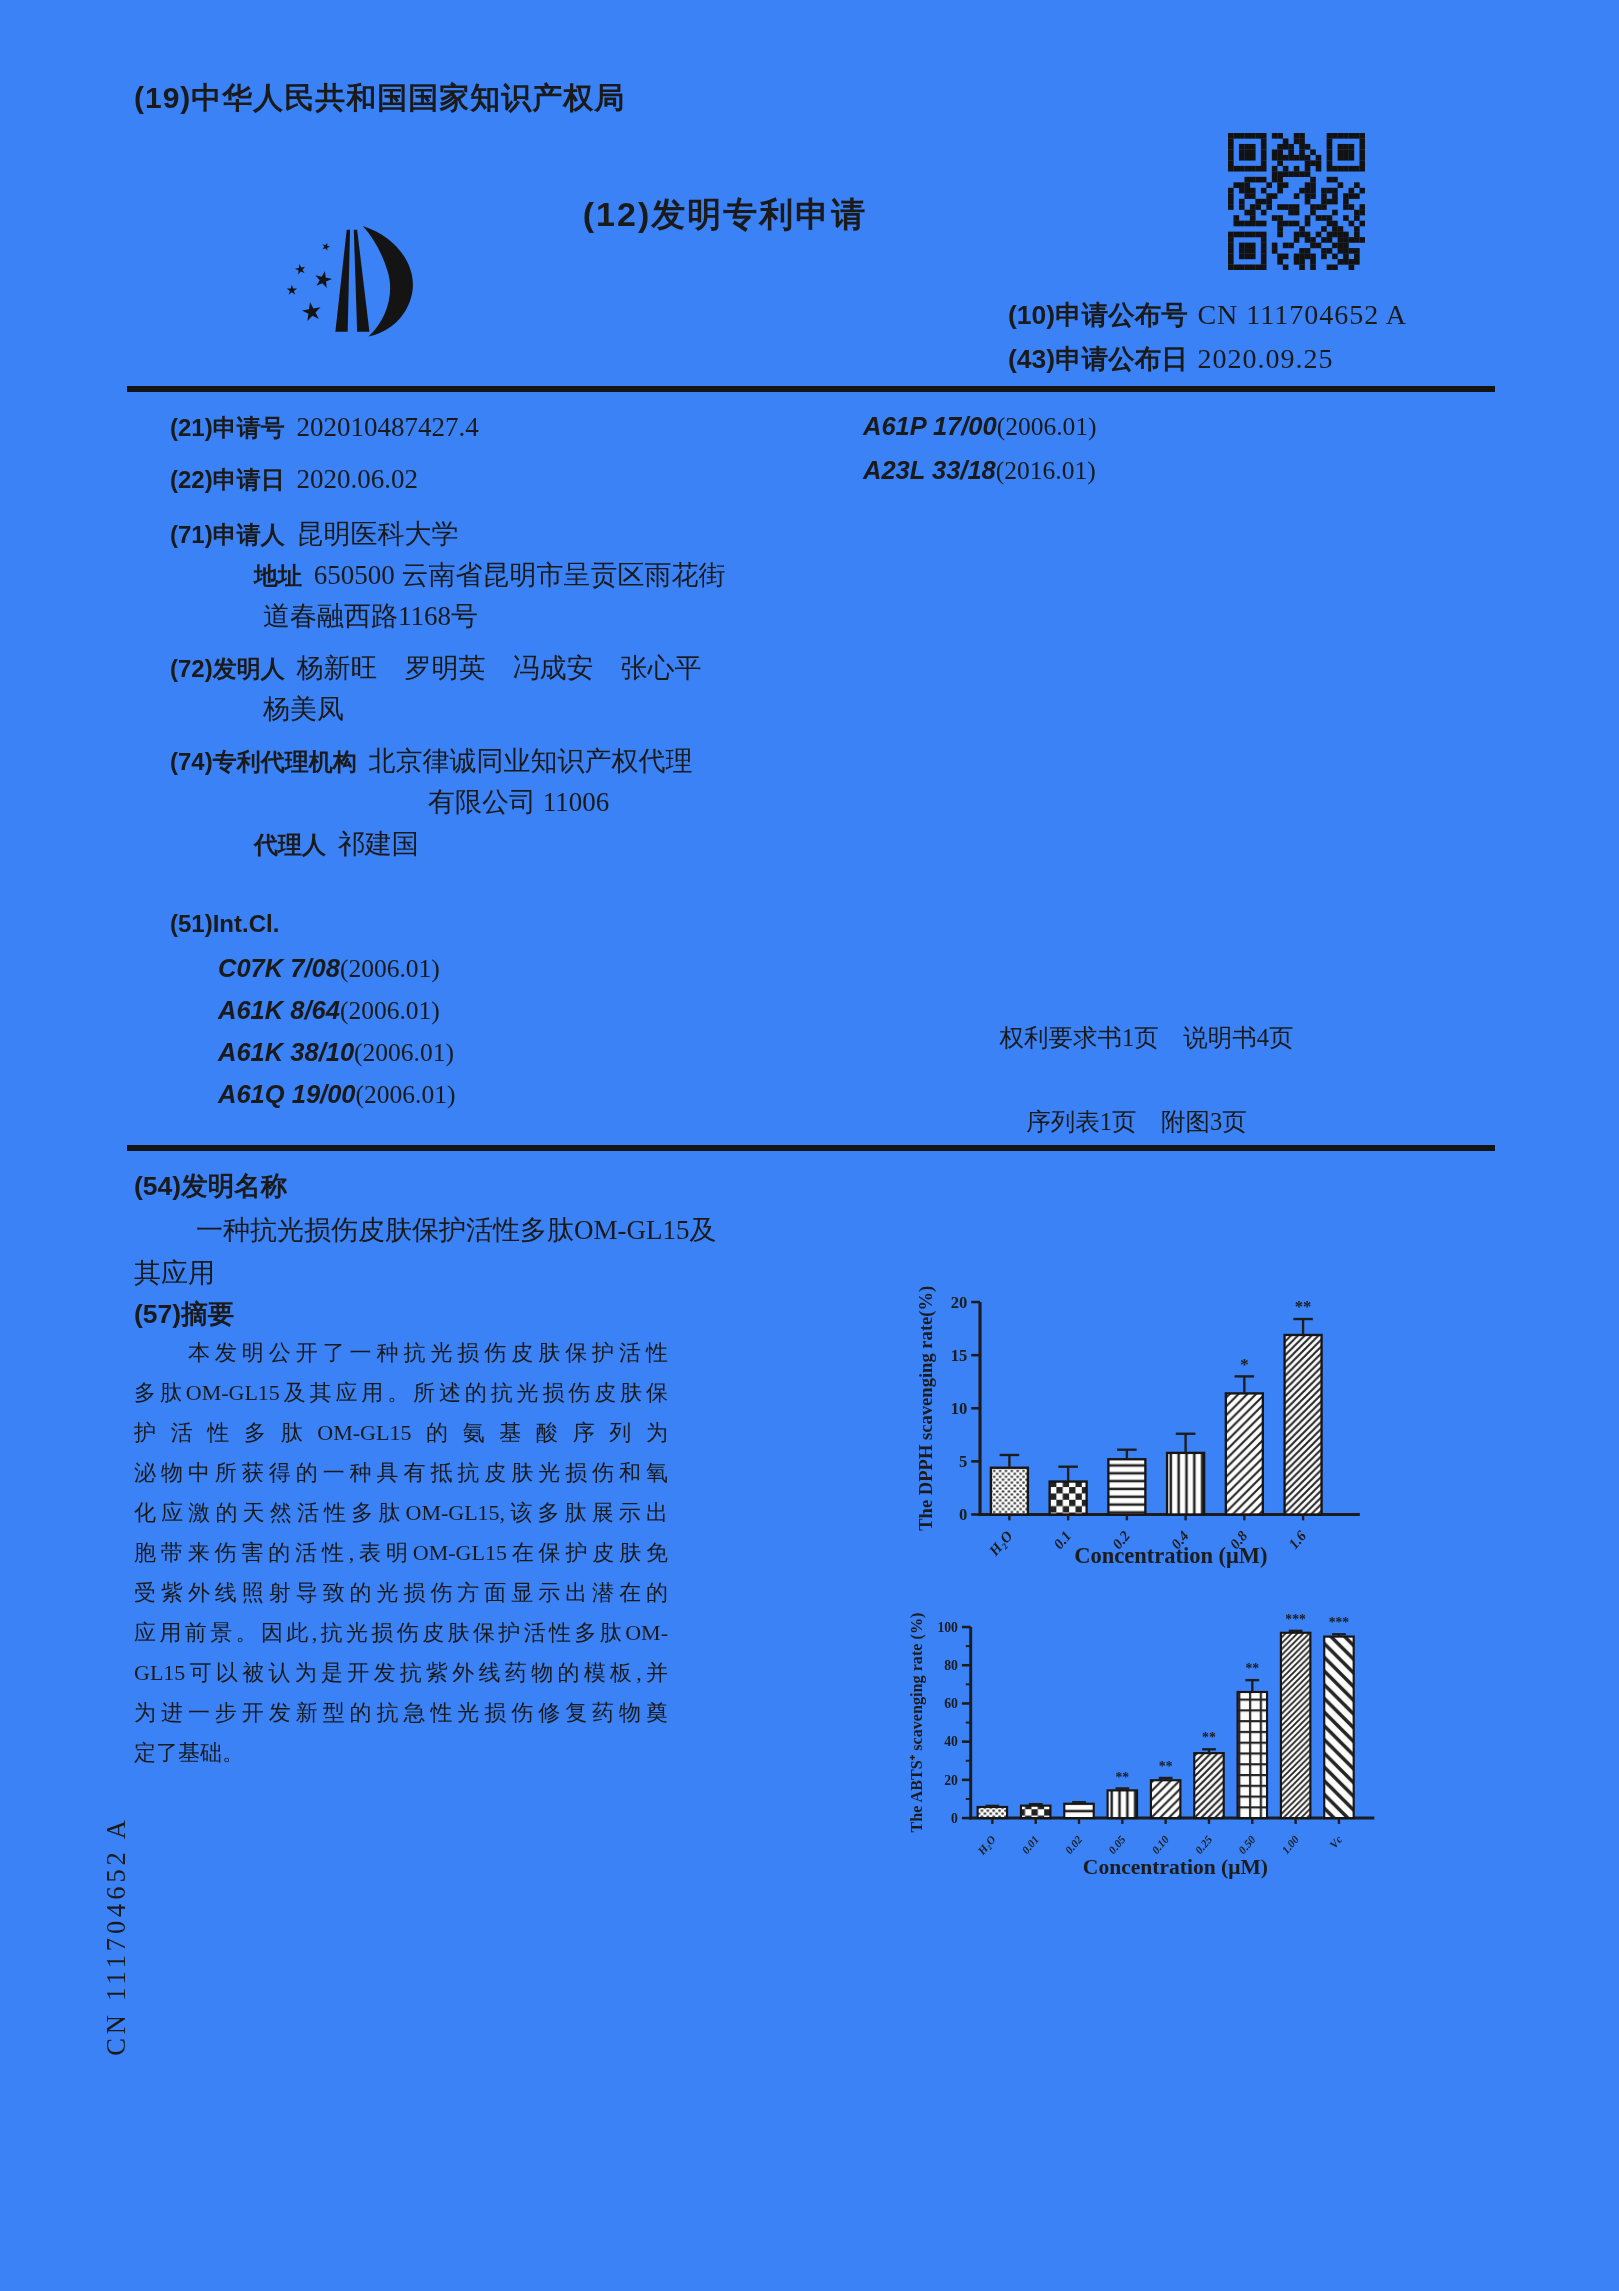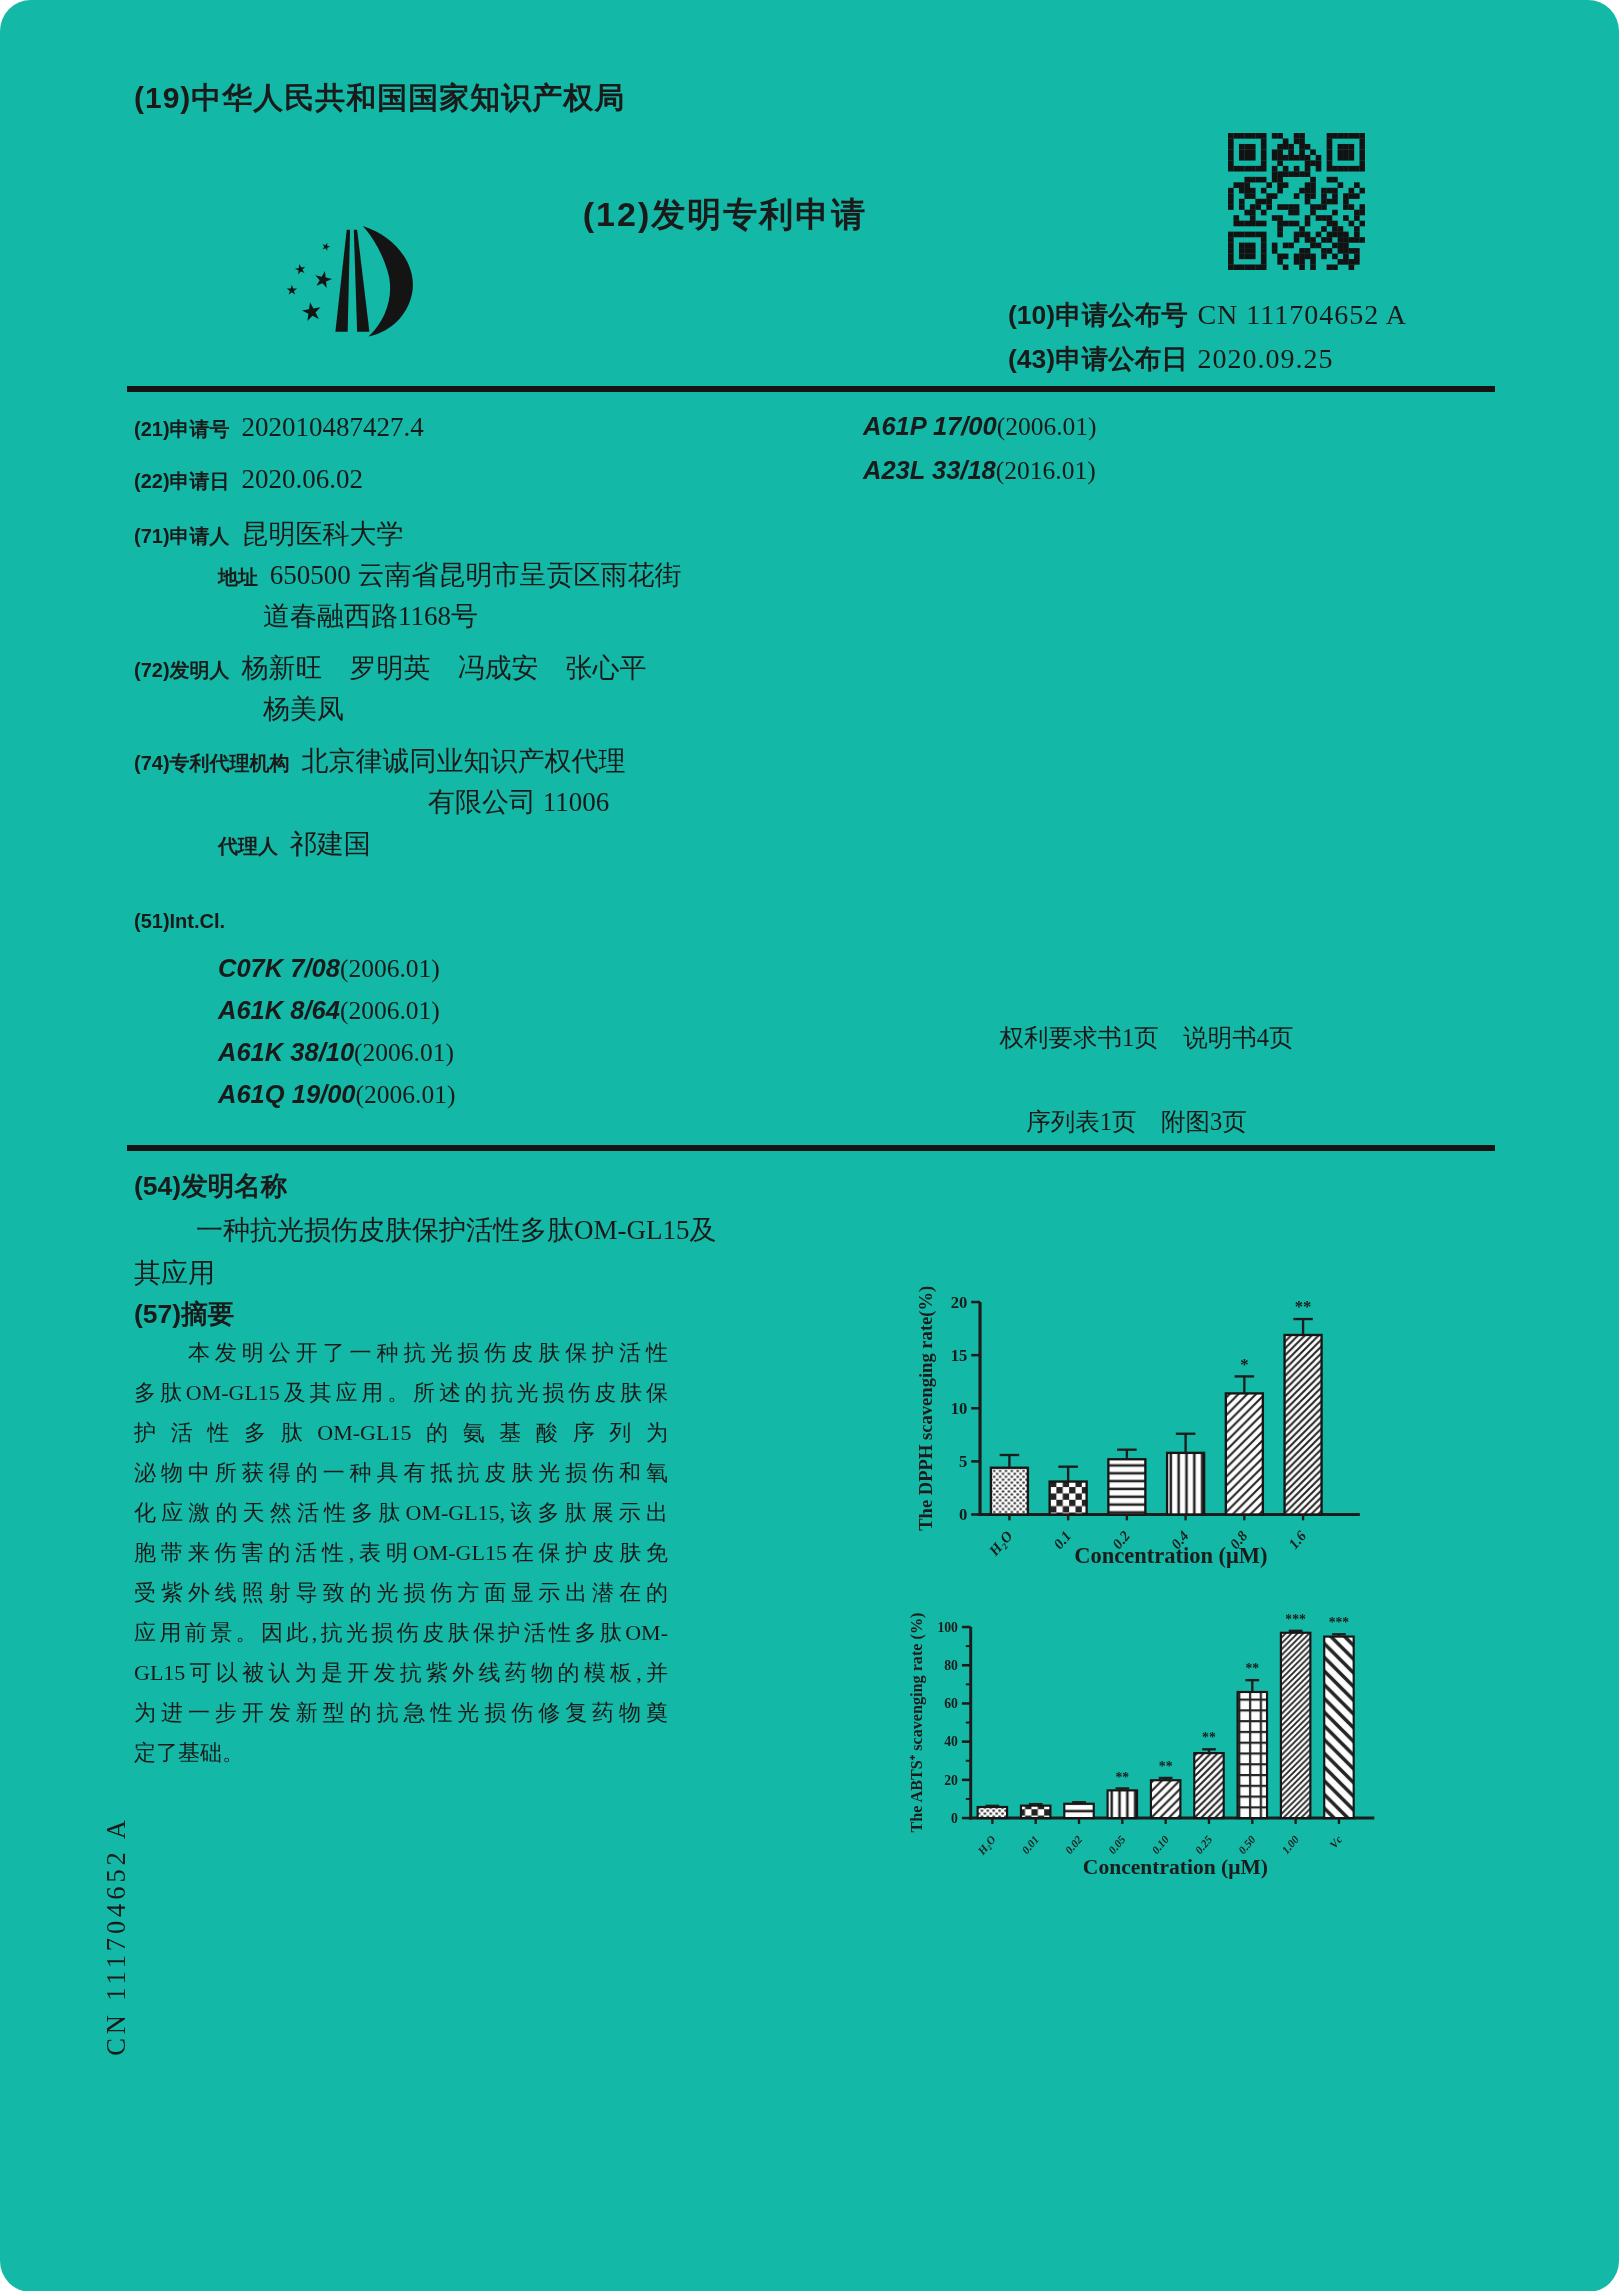--- a/index.html
+++ b/index.html
@@ -1,28 +1,28 @@
 <!DOCTYPE html>
 <html><head>
 <meta charset="utf-8">
 <style>
   html,body{margin:0;padding:0;background:#ffffff;}
-  .page{position:relative;width:1619px;height:2292px;background:#14b8a6;overflow:hidden;
-        font-family:"Liberation Serif",serif;color:#1a1a1a;border-radius:31px;}
+  .page{position:relative;width:1619px;height:2292px;background:#3b82f6;overflow:hidden;
+        font-family:"Liberation Serif",serif;color:#1a1a1a;}
   .abs{position:absolute;}
   .hei{font-family:"Liberation Sans",sans-serif;font-weight:700;}
   .serif{font-family:"Liberation Serif",serif;}
   .office{left:134px;top:78px;font-size:30px;letter-spacing:1px;}
   .doctype{left:519px;top:192px;width:412px;text-align:center;font-size:34px;letter-spacing:2px;}
   .publine{left:1008px;display:flex;gap:9.8px;align-items:baseline;white-space:nowrap;}
   .publine .lab{font-size:26.5px;}
   .publine .val{font-size:28px;letter-spacing:1px;}
   .rule{left:127px;width:1368px;height:5.9px;background:#141414;}
   .row{display:flex;gap:11.8px;align-items:baseline;white-space:nowrap;}
-  .lab26{font-size:20px;}
+  .lab26{font-size:24px;margin-left:36px;}
   .val27{font-size:27px;}
   .code{font-family:"Liberation Sans",sans-serif;font-weight:700;font-style:italic;font-size:25.5px;}
   .ver{font-family:"Liberation Serif",serif;font-weight:400;font-style:normal;font-size:25.5px;}
   .pages{width:421px;text-align:center;font-size:24.5px;white-space:nowrap;}
   .title-lab{font-size:26.5px;}
   .abs-line{width:534px;font-size:22px;line-height:40px;text-align:justify;text-align-last:justify;white-space:nowrap;}
   .abs-line.last{text-align-last:left;}
   .vertical-num{left:116px;top:1936px;transform:translate(-50%,-50%) rotate(-90deg);
         white-space:nowrap;font-size:26.5px;letter-spacing:3.9px;}
   .chart text{font-family:"Liberation Serif",serif;fill:#1c1c1c;}

